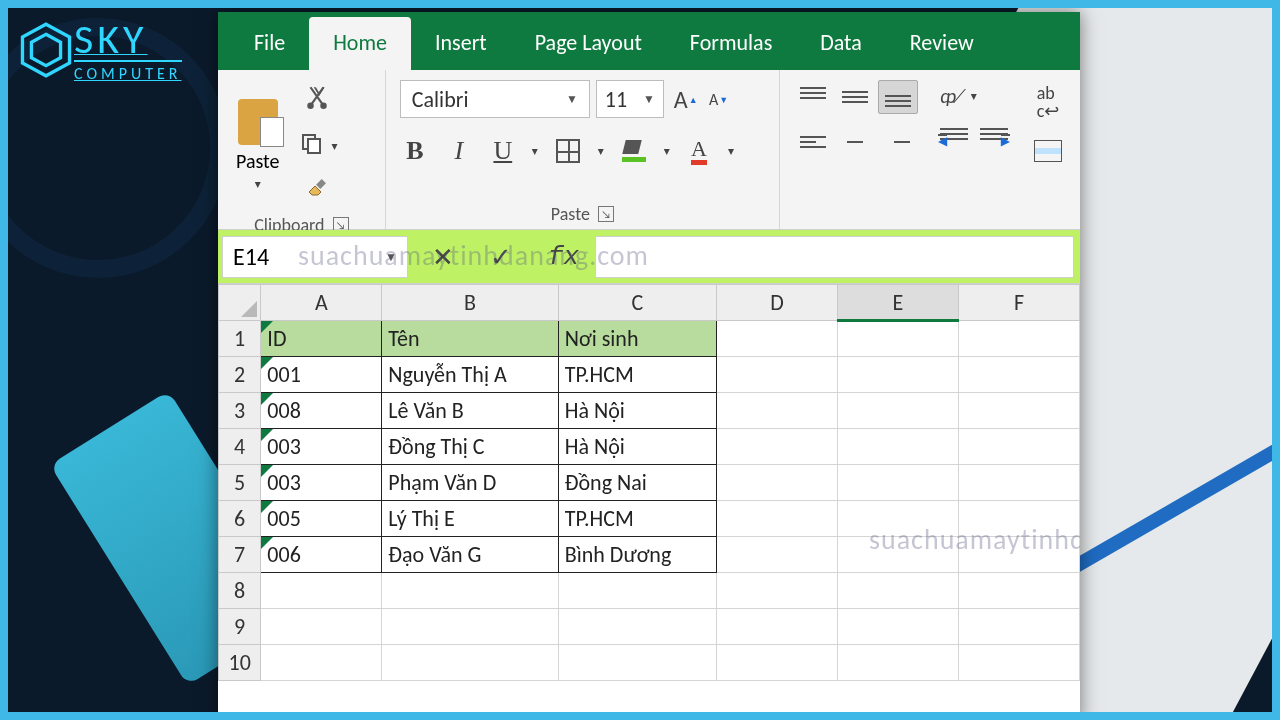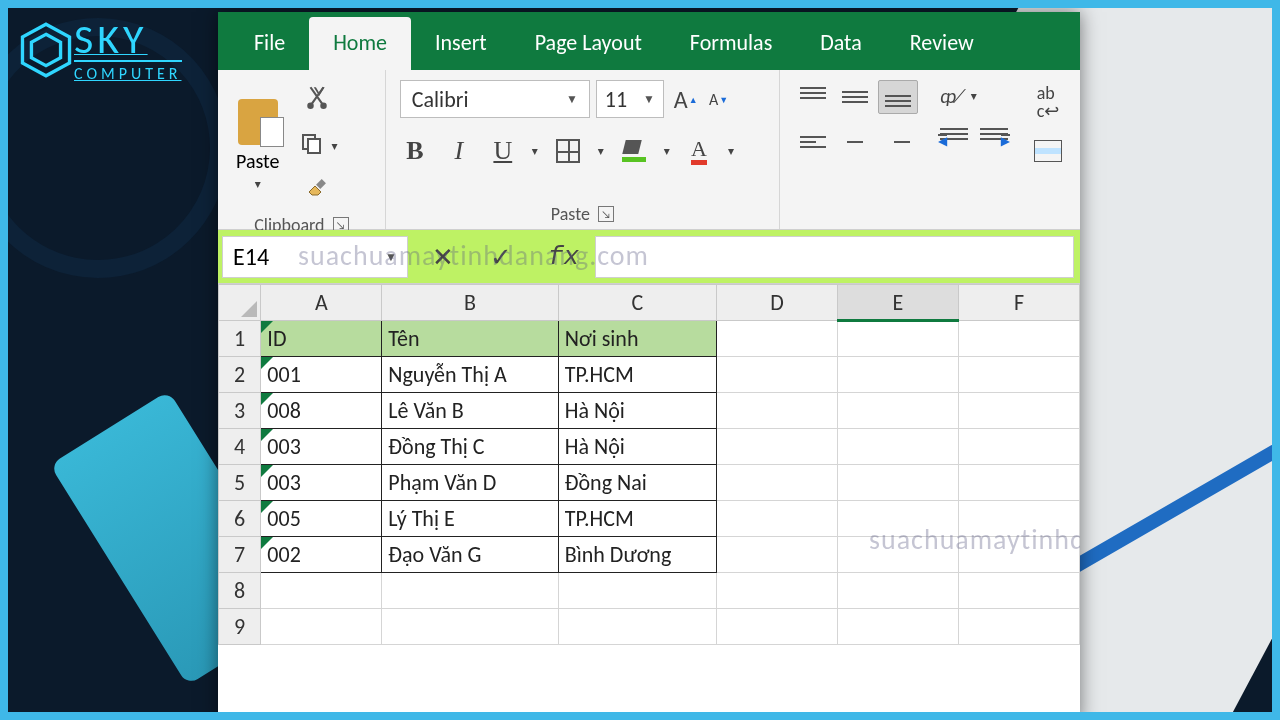--- a/index.html
+++ b/index.html
@@ -597,38 +597,47 @@
             <td class="rowhdr">6</td>
             <td class="bordered green-tri">005</td>
             <td class="bordered">Lý Thị E</td>
             <td class="bordered">TP.HCM</td>
             <td></td>
               <td></td>
               <td></td>
           </tr>
           <tr class="data-row">
             <td class="rowhdr">7</td>
-            <td class="bordered green-tri">002</td>
+            <td class="bordered green-tri">006</td>
             <td class="bordered">Đạo Văn G</td>
             <td class="bordered">Bình Dương</td>
             <td></td>
               <td></td>
               <td></td>
           </tr>
           <tr>
             <td class="rowhdr">8</td>
             <td></td>
               <td></td>
               <td></td>
               <td></td>
               <td></td>
               <td></td>
           </tr>
           <tr>
             <td class="rowhdr">9</td>
+            <td></td>
+              <td></td>
+              <td></td>
+              <td></td>
+              <td></td>
+              <td></td>
+          </tr>
+          <tr>
+            <td class="rowhdr">10</td>
             <td></td>
               <td></td>
               <td></td>
               <td></td>
               <td></td>
               <td></td>
           </tr>
         </tbody>
       </table>
       <div class="wm" style="right:-140px;top:238px;">suachuamaytinhdanang.com</div>

